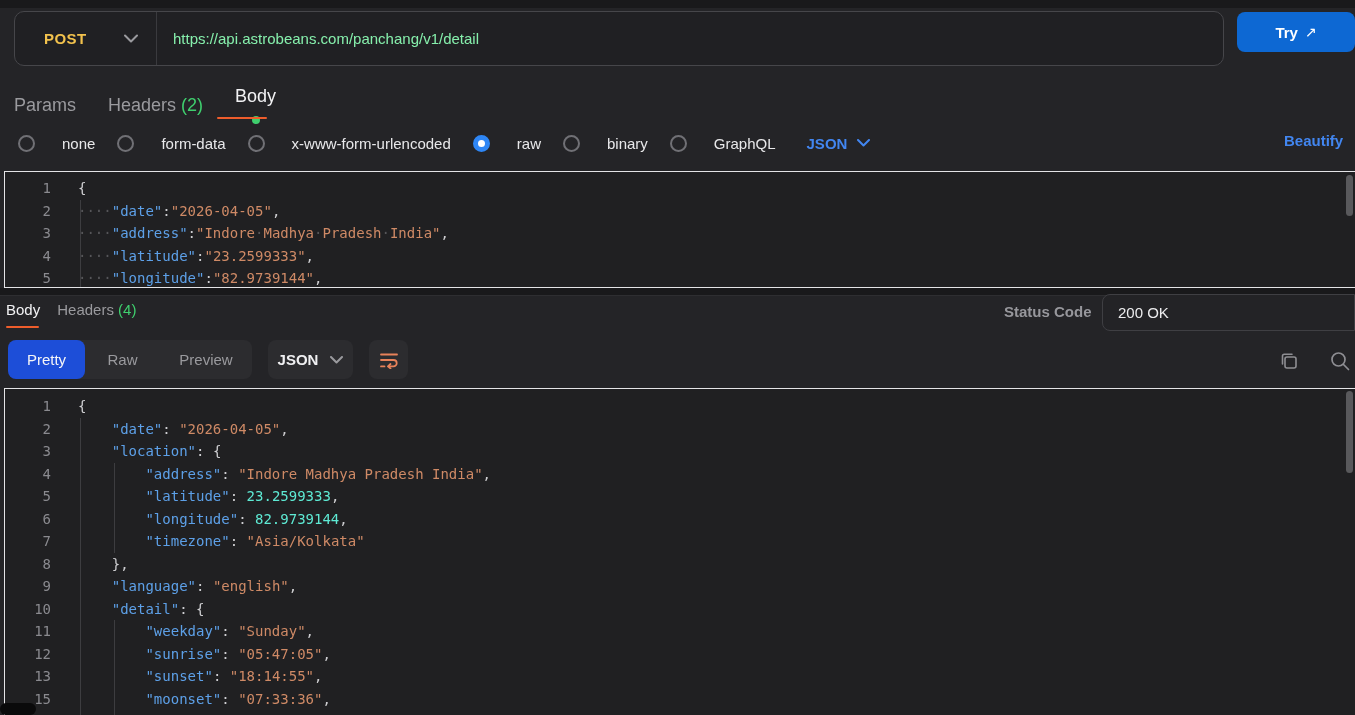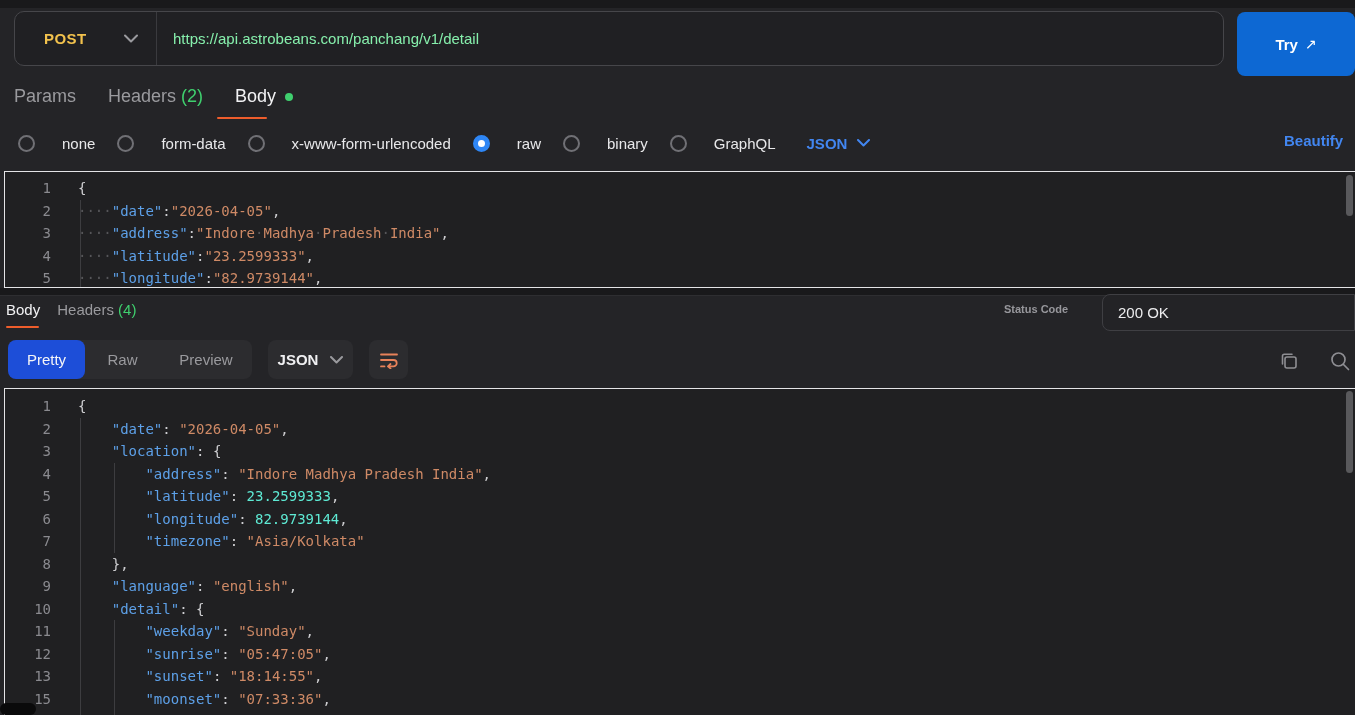--- a/index.html
+++ b/index.html
@@ -10,27 +10,27 @@
   
   .top-strip { left:0; top:0; width:1355px; height:8px; background:#19191b; }
 
   
   .url-bar { left:14px; top:11px; width:1210px; height:55px; border:1px solid #46464a; border-radius:10px; background:#202023; display:flex; align-items:center; }
   .method-cell { width:141px; height:100%; display:flex; align-items:center; padding-left:29px; cursor:pointer; }
   .method-label { color:#f2c24d; font-weight:700; font-size:15px; letter-spacing:.4px; }
   .method-chevron { margin-left:auto; margin-right:18px; }
   .vdiv { width:1px; height:100%; background:#3a3a3e; }
   .url-text { padding-left:16px; color:#86efac; font-size:15px; }
-  .try-btn { left:1237px; top:12px; width:118px; height:64px; background:#0d68d3; border-radius:8px; color:#fff; font-size:15px; font-weight:700; display:flex; align-items:center; justify-content:center; cursor:pointer; }
+  .try-btn { left:1237px; top:12px; width:118px; height:40px; background:#0d68d3; border-radius:8px; color:#fff; font-size:15px; font-weight:700; display:flex; align-items:center; justify-content:center; cursor:pointer; }
   .try-arrow { margin-left:7px; font-weight:400; font-size:14px; }
 
   
   .req-tabs { left:14px; top:86px; display:flex; gap:32px; font-size:18px; align-items:center; }
   .tab-muted { color:#9a9a9e; cursor:pointer; }
-  .tab-active { color:#f2f2f4; cursor:pointer; display:flex; align-items:center; gap:9px; }
+  .tab-active { color:#f2f2f4; cursor:pointer; display:flex; align-items:center; gap:9px;flex-direction:column; }
   .green { color:#3fcf6e; }
   .green-dot { width:8px; height:8px; border-radius:50%; background:#3fcf6e; display:inline-block; }
   .req-tab-underline { left:217px; top:117px; width:50px; height:2px; background:#ee5d2c; border-radius:1px; }
 
   
   .radio-row { left:18px; top:129px; display:flex; gap:22px; align-items:center; height:28px; }
   .radio-item { display:flex; align-items:center; gap:27px; cursor:pointer; }
   .radio { width:17px; height:17px; border-radius:50%; border:2px solid #707075; background:transparent; }
   .radio-sel { border:5px solid #2e86f5; background:#fff; }
   .radio-label { color:#e8e8ea; font-size:15px; }
@@ -53,21 +53,21 @@
   .guide { position:absolute; width:1px; background:#3d3d40; }
   .vthumb { position:absolute; right:2px; width:7px; background:#59595c; border-radius:4px; }
   .hthumb-black { left:0; top:703px; width:36px; height:12px; background:#0a0a0b; border-radius:6px; }
 
   
   .section-gap { left:0; top:288px; width:1355px; height:8px; background:#19191b; border-bottom:1px solid #2e2e31; }
 
   
   .resp-tabs { left:6px; top:301px; display:flex; gap:17px; font-size:15px; align-items:center; }
   .resp-tab-underline { left:6px; top:326px; width:33px; height:2px; background:#ee5d2c; border-radius:1px; }
-  .status-label { left:1004px; top:303px; color:#97979c; font-size:11px; font-weight:600; }
+  .status-label { left:1004px; top:303px; color:#97979c; font-size:15px; font-weight:600; }
   .status-box { left:1102px; top:294px; width:253px; height:37px; border:1px solid #3f3f43; border-radius:8px 0 0 8px; display:flex; align-items:center; padding-left:15px; background:#232326; }
   .status-value { color:#ececee; font-size:15px; }
 
   
   .seg-control { left:8px; top:340px; width:244px; height:39px; background:#2c2c2f; border-radius:8px; display:flex; }
   .seg { display:flex; align-items:center; justify-content:center; color:#9a9a9e; font-size:15px; cursor:pointer; }
   .seg-active { background:#1d4ed8; border-radius:8px; color:#f5f5f7; }
   .fmt-btn { left:268px; top:340px; width:85px; height:39px; background:#2c2c2f; border-radius:8px; display:flex; align-items:center; justify-content:center; gap:12px; cursor:pointer; }
   .fmt-btn span { color:#f0f0f2; font-size:15px; font-weight:600; }
   .wrap-btn { left:369px; top:340px; width:39px; height:39px; background:#2c2c2f; border-radius:8px; display:flex; align-items:center; justify-content:center; cursor:pointer; }

